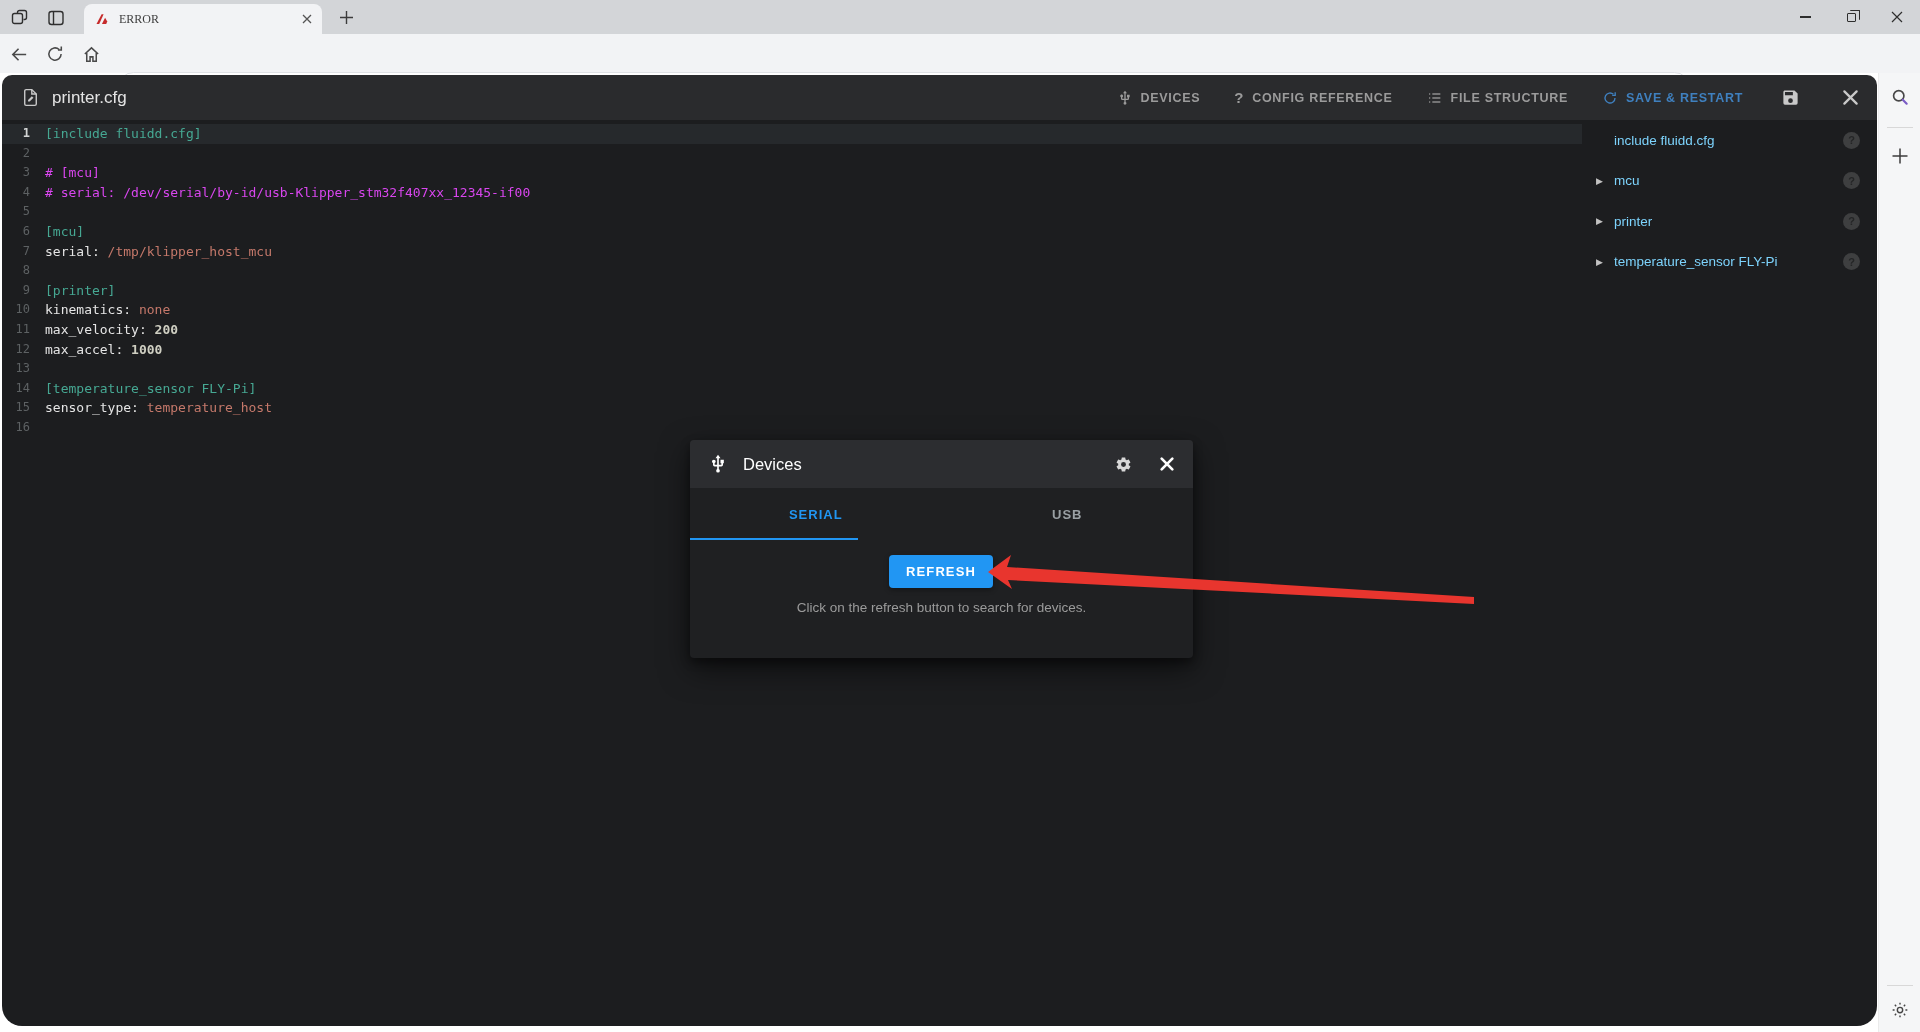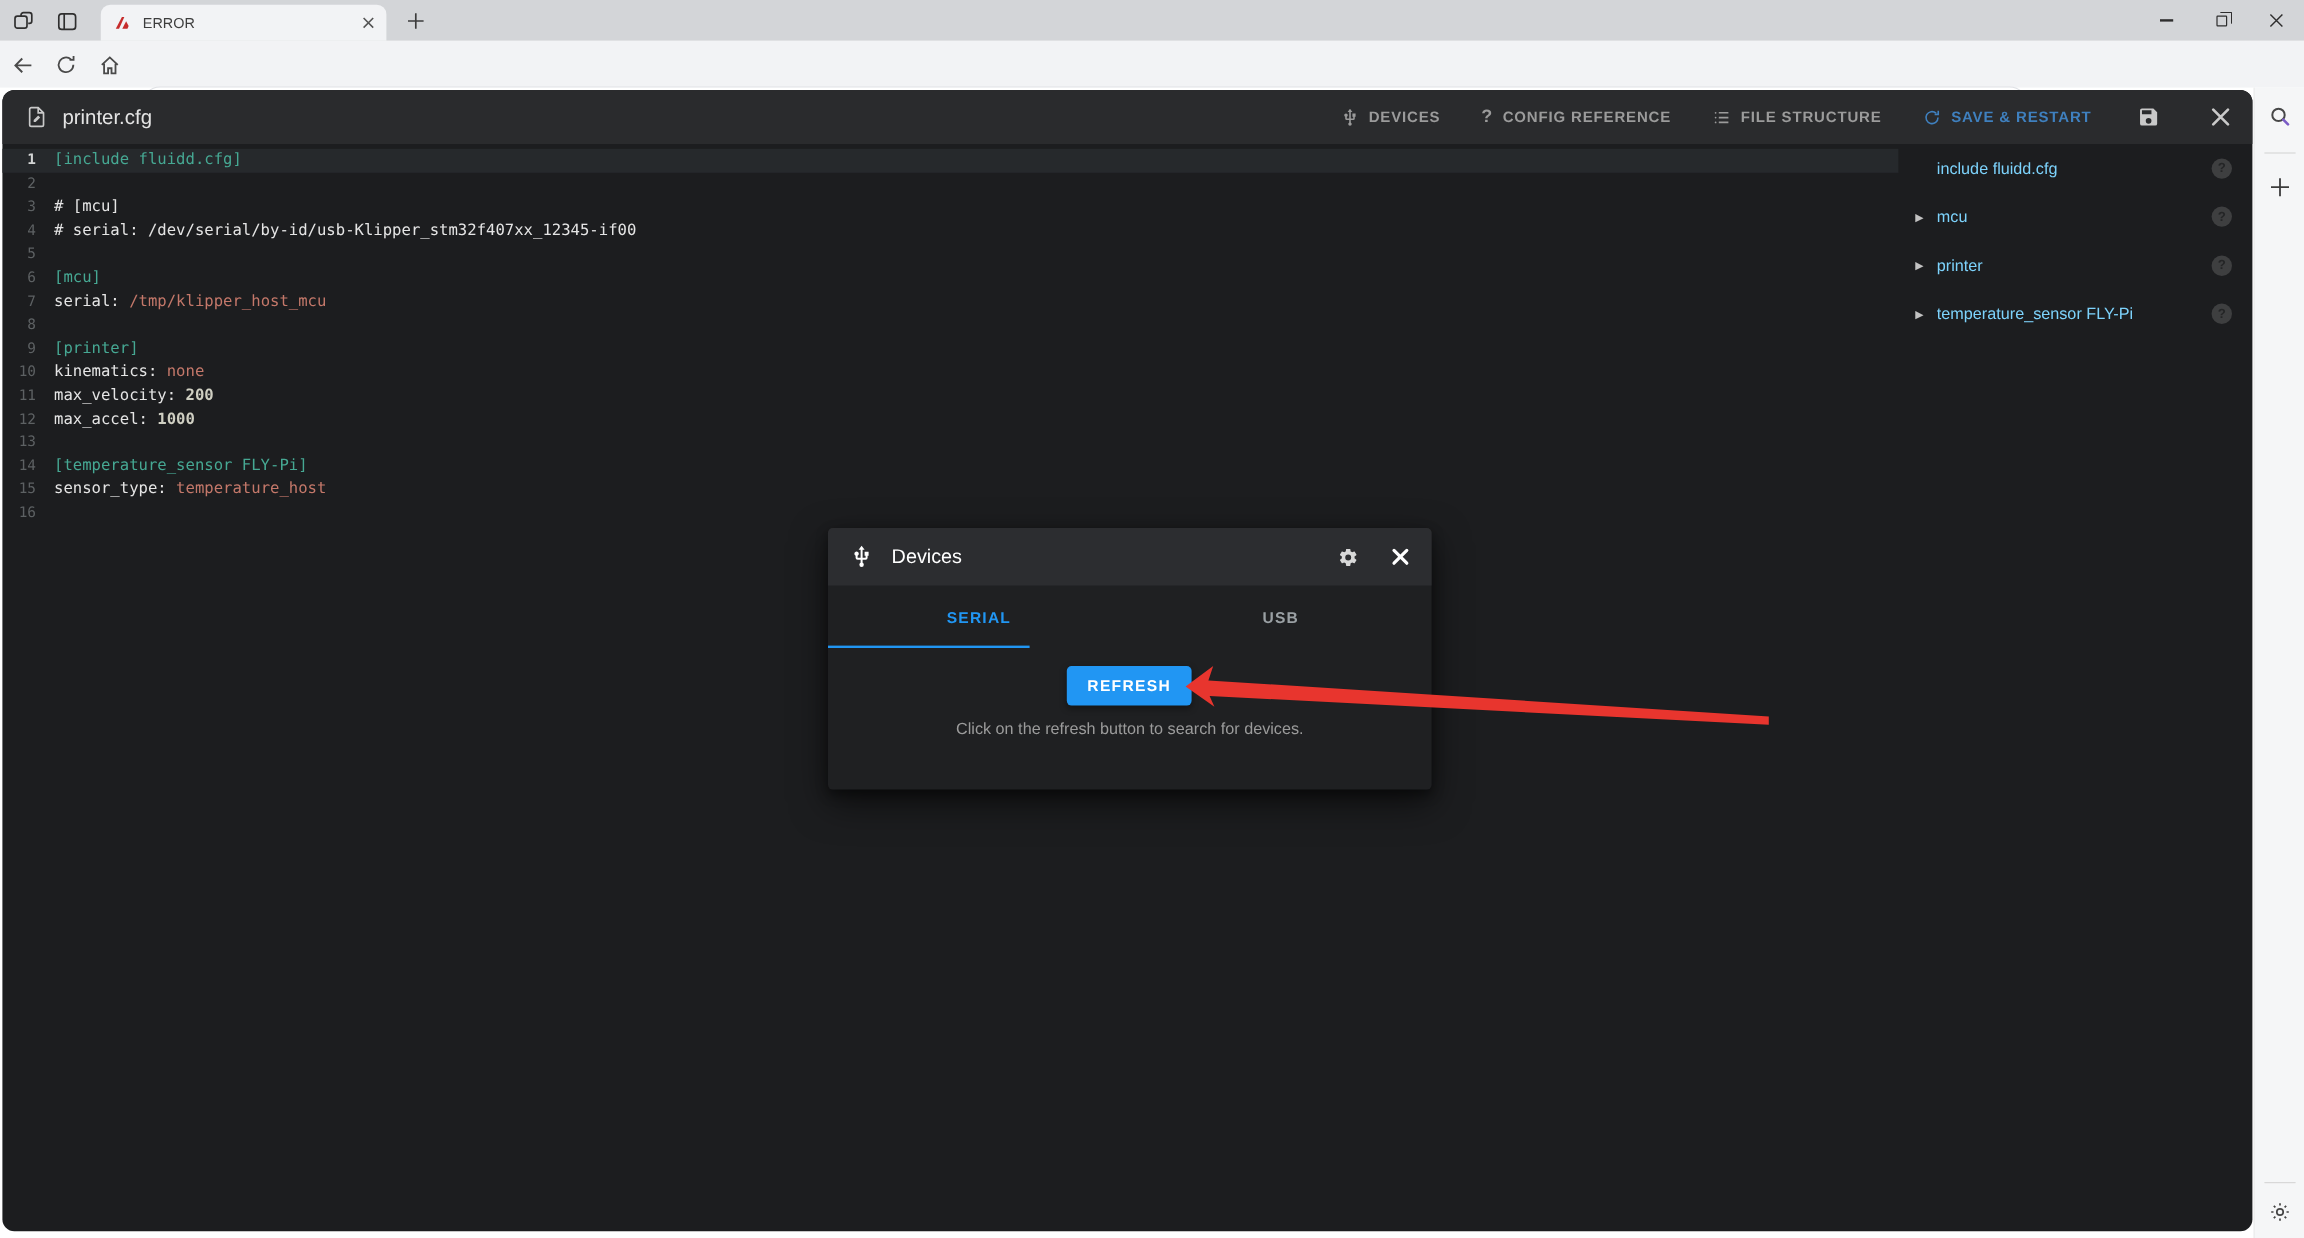--- a/index.html
+++ b/index.html
@@ -5,21 +5,21 @@
   * { margin:0; padding:0; box-sizing:border-box; }
   html,body { width:1920px; height:1032px; overflow:hidden; background:#fff;
               font-family:"Liberation Sans", sans-serif; }
   body { position:relative; }
   svg { display:block; }
 
   
   .tabstrip { position:absolute; top:0; left:0; width:1920px; height:34px; background:#d3d5d8; }
   .strip-btn { position:absolute; top:7px; width:22px; height:22px; display:flex; align-items:center; justify-content:center; }
   .tab { position:absolute; left:84px; top:4px; width:238px; height:30px; background:#f2f3f5;
-         border-radius:8px 8px 0 0; display:flex; align-items:center; padding:0 10px; }
+         border-radius:8px 8px 0 0; display:flex; align-items:center; padding:0 10px;font-family:Liberation Serif, serif; }
   .tab-title { font-size:12px; color:#3d3d3d; margin-left:9px; flex:1; white-space:nowrap; }
   .newtab { position:absolute; left:334px; top:5px; width:24px; height:24px; display:flex; align-items:center; justify-content:center; }
   .win-controls { position:absolute; right:0; top:0; height:34px; display:flex; }
   .win-btn { width:46px; height:34px; display:flex; align-items:center; justify-content:center; }
   .min-glyph { width:11px; height:1.5px; background:#2e2e2e; }
   .restore-glyph { position:relative; width:9px; height:9px; border:1.2px solid #2e2e2e; border-radius:1px; background:#d3d5d8; }
   .restore-glyph:before { content:""; position:absolute; left:2px; top:-4px; width:9px; height:9px;
                           border:1.2px solid #2e2e2e; border-left:none; border-bottom:none; border-radius:1px; }
 
   .toolbar { position:absolute; top:34px; left:0; width:1920px; height:39px; background:#f2f3f5; }
@@ -39,39 +39,39 @@
   .dots i { width:3px; height:3px; border-radius:50%; background:#3c3c3c; }
   .copilot { width:25px; height:25px; border-radius:50%;
              background:conic-gradient(from 210deg,#0b63ce,#7a3bd9,#e9559c,#f6a63c,#40c4f0,#0b63ce); }
 
   
   .rail { position:absolute; left:1878px; top:73px; width:42px; height:959px; background:#f5f6f7; border-left:1px solid #ebebeb; }
   .rail .icon-slot { position:absolute; left:0; width:42px; display:flex; justify-content:center; }
   .rail-div { position:absolute; left:8px; width:26px; height:1px; background:#d8d8d8; }
 
   
-  .app { position:absolute; left:2px; top:75px; width:1875px; height:951px; background:#1c1d1f; border-radius:10px; }
+  .app { position:absolute; left:2px; top:75px; width:1875px; height:951px; background:#1c1d1f; border-radius:20px; }
   .app-header { position:absolute; top:0; left:0; width:100%; height:45px; background:#2a2b2d;
                 border-radius:10px 10px 0 0; display:flex; align-items:center; padding:0 14px 0 18px; }
   .app-title { font-size:17px; color:#e4e4e4; margin-left:11px; }
   .app-toolbar { margin-left:auto; display:flex; align-items:center; gap:34px; }
   .tbtn { display:flex; align-items:center; gap:8px; color:#9b9b9b; font-size:12.5px; font-weight:700;
           letter-spacing:.7px; white-space:nowrap; cursor:default; }
   .tbtn.save { color:#3f80bf; }
   .hdr-icon-btn { width:26px; height:26px; display:flex; align-items:center; justify-content:center; }
 
   
   .editor { position:absolute; top:45px; left:0; width:1580px; bottom:0; padding-top:4px; }
   .ed-row { display:flex; height:19.6px; line-height:19.6px; font-family:"DejaVu Sans Mono", monospace; font-size:13px; }
   .ed-row.active { background:#26292c; }
   .gutter { width:28px; flex:none; text-align:right; color:#5d6163; font-size:12px; }
   .ed-row.active .gutter { color:#d3d5d5; font-weight:bold; }
   .code { padding-left:15px; white-space:pre; }
   .tok-section { color:#46a893; }
-  .tok-comment { color:#e5e5e5; }
+  .tok-comment { color:#d946ef; }
   .tok-key { color:#e5e5e5;margin-top:12px; }
   .tok-str { color:#c4786a; }
   .tok-num { color:#cfcfc2; font-weight:bold; }
 
   
   .tree { position:absolute; top:45px; right:0; width:296px; }
   .tree-item { height:40.5px; display:flex; align-items:center; position:relative; cursor:default; }
   .tree-arrow { width:18px; margin-left:15px; color:#c2c2c2; font-size:9px; text-align:left; }
   .tree-arrow.hidden { visibility:hidden; }
   .tree-label { color:#7dd3fc; font-size:13.5px; }

